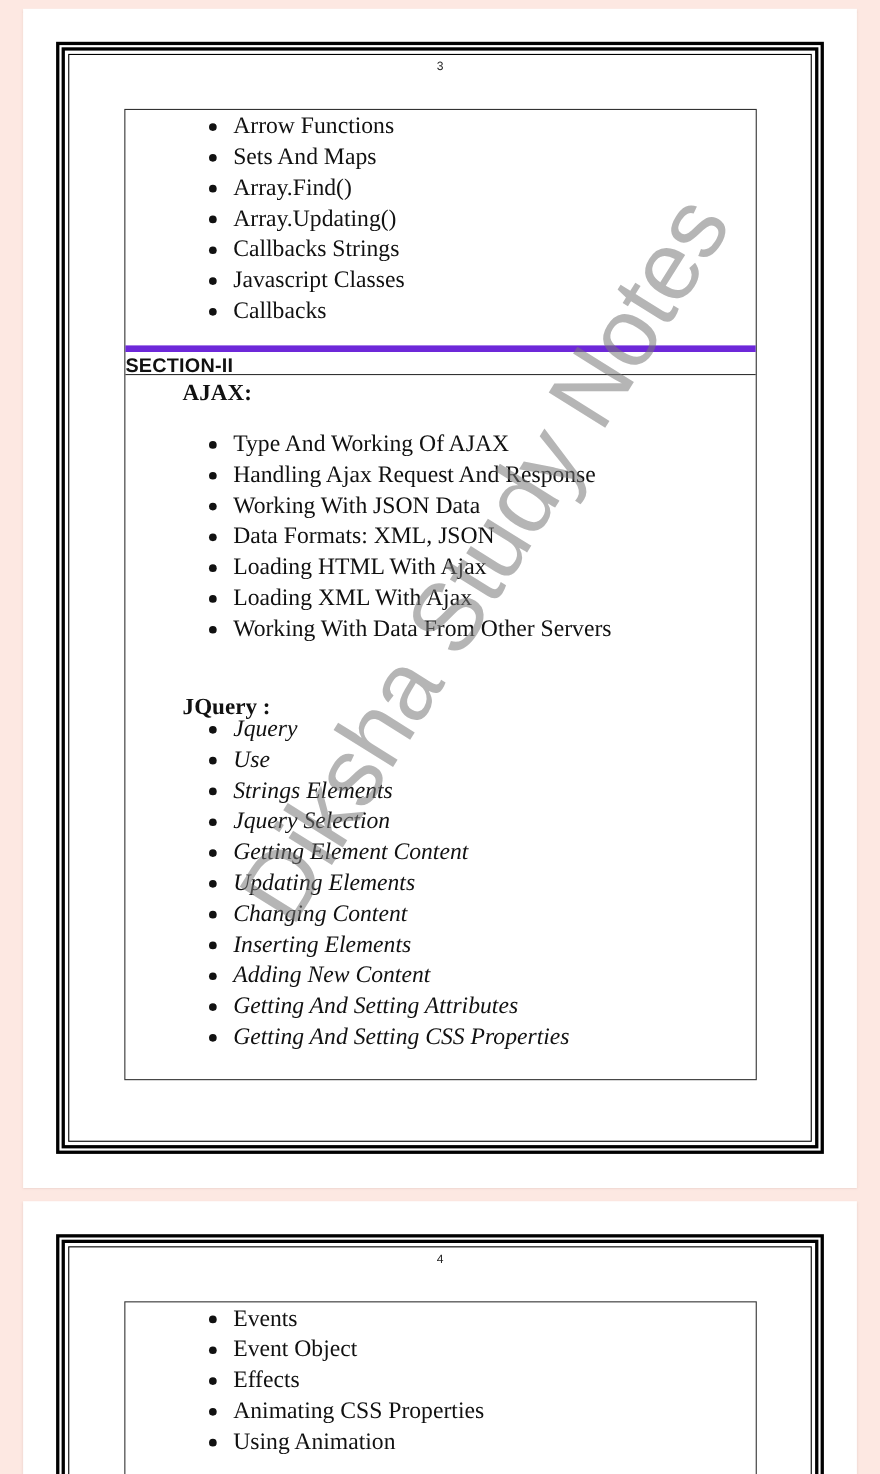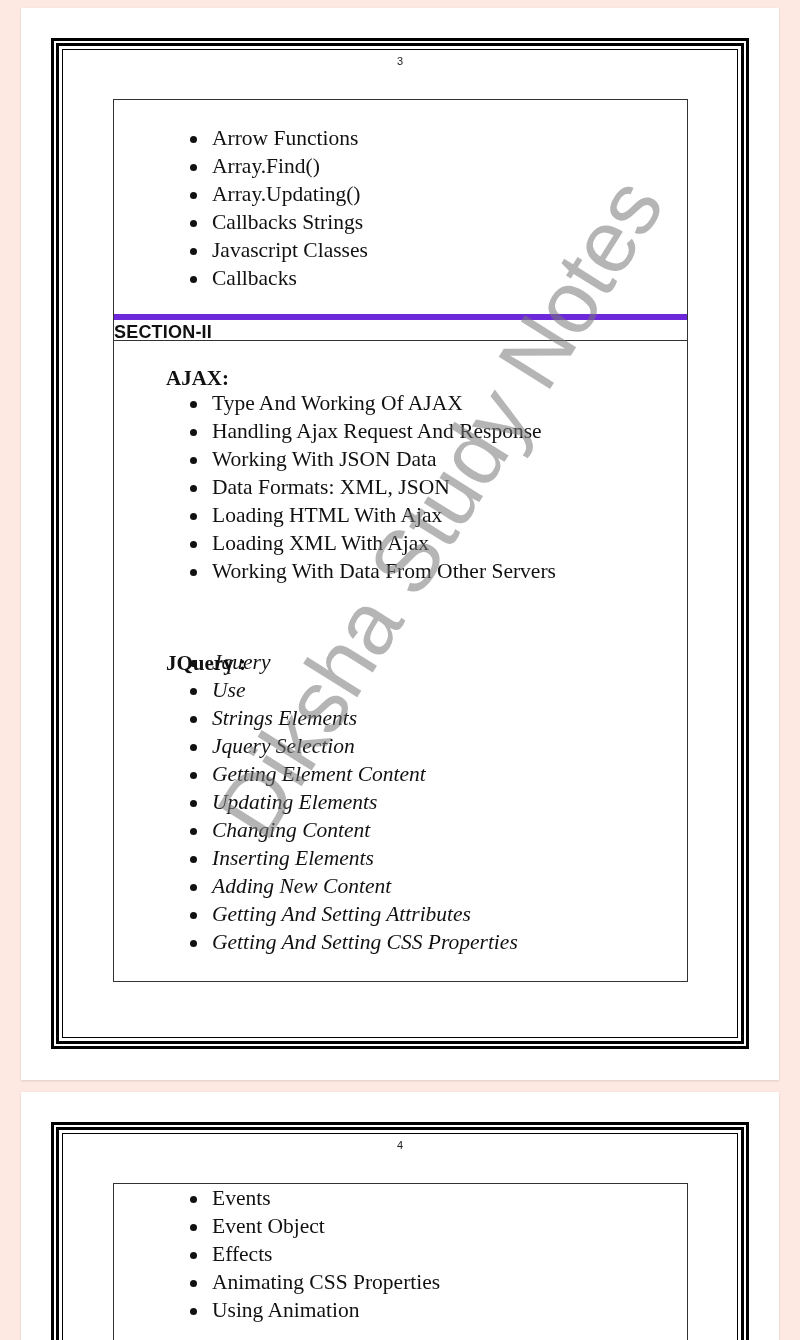--- a/index.html
+++ b/index.html
@@ -112,21 +112,20 @@
       border-radius: 50%;
       background: #111;
     }
 
     .heading {
       position: absolute;
       left: 52px;
       font-weight: bold;
       font-size: 21px;
       line-height: 28px;
-      margin-top: 21px;
     }
 
     .watermark {
       position: absolute;
       left: 118px;
       top: 515px;
       transform: rotate(-58deg);
       transform-origin: center center;
       font-family: "Liberation Sans", sans-serif;
       font-size: 88px;
@@ -140,22 +139,23 @@
     }
   </style>
 </head>
 <body>
 
 <div class="page page-1">
   <div class="frame"></div>
   <div class="page-number">3</div>
 
   <div class="content-box">
-    <ul class="topics" style="top:0px;margin-top:24px;">
+    <ul class="topics" style="top:0px;">
       <li>Arrow Functions</li>
+      <li>Sets And Maps</li>
       <li>Array.Find()</li>
       <li>Array.Updating()</li>
       <li>Callbacks Strings</li>
       <li>Javascript Classes</li>
       <li>Callbacks</li>
     </ul>
 
     <div class="section-divider" style="top:214px;">SECTION-II</div>
 
     <div class="heading" style="top:243px;">AJAX:</div>

